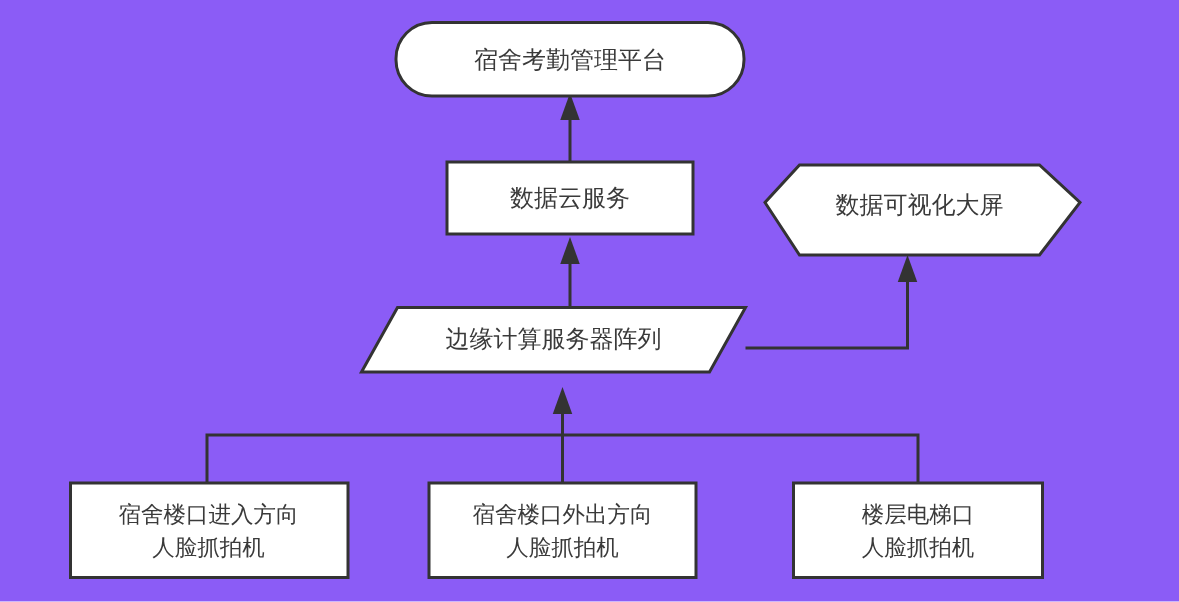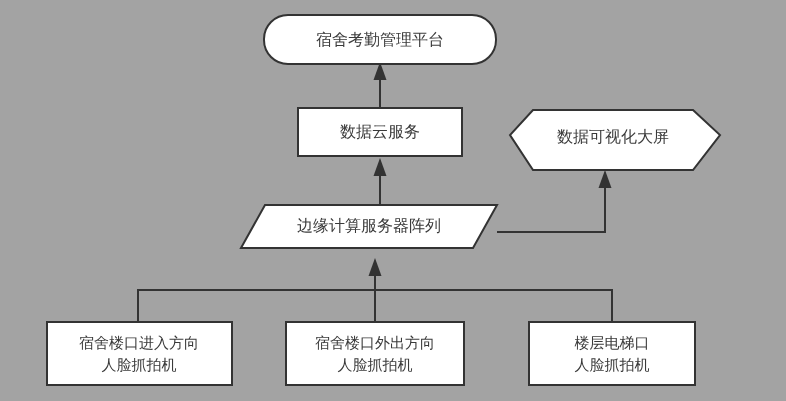--- a/index.html
+++ b/index.html
@@ -10,21 +10,21 @@
   body {
     width: 786px;
     height: 401px;
     font-family: "Liberation Sans", "DejaVu Sans", sans-serif;
     overflow: hidden;
   }
   #diagram-root {
     position: relative;
     width: 786px;
     height: 401px;
-    background: #a3a3a3;
+    background: #8b5cf6;
   }
   svg.flowchart {
     display: block;
     width: 786px;
     height: 401px;
   }
   .node-shape {
     fill: #ffffff;
     stroke: #333333;
     stroke-width: 2;

